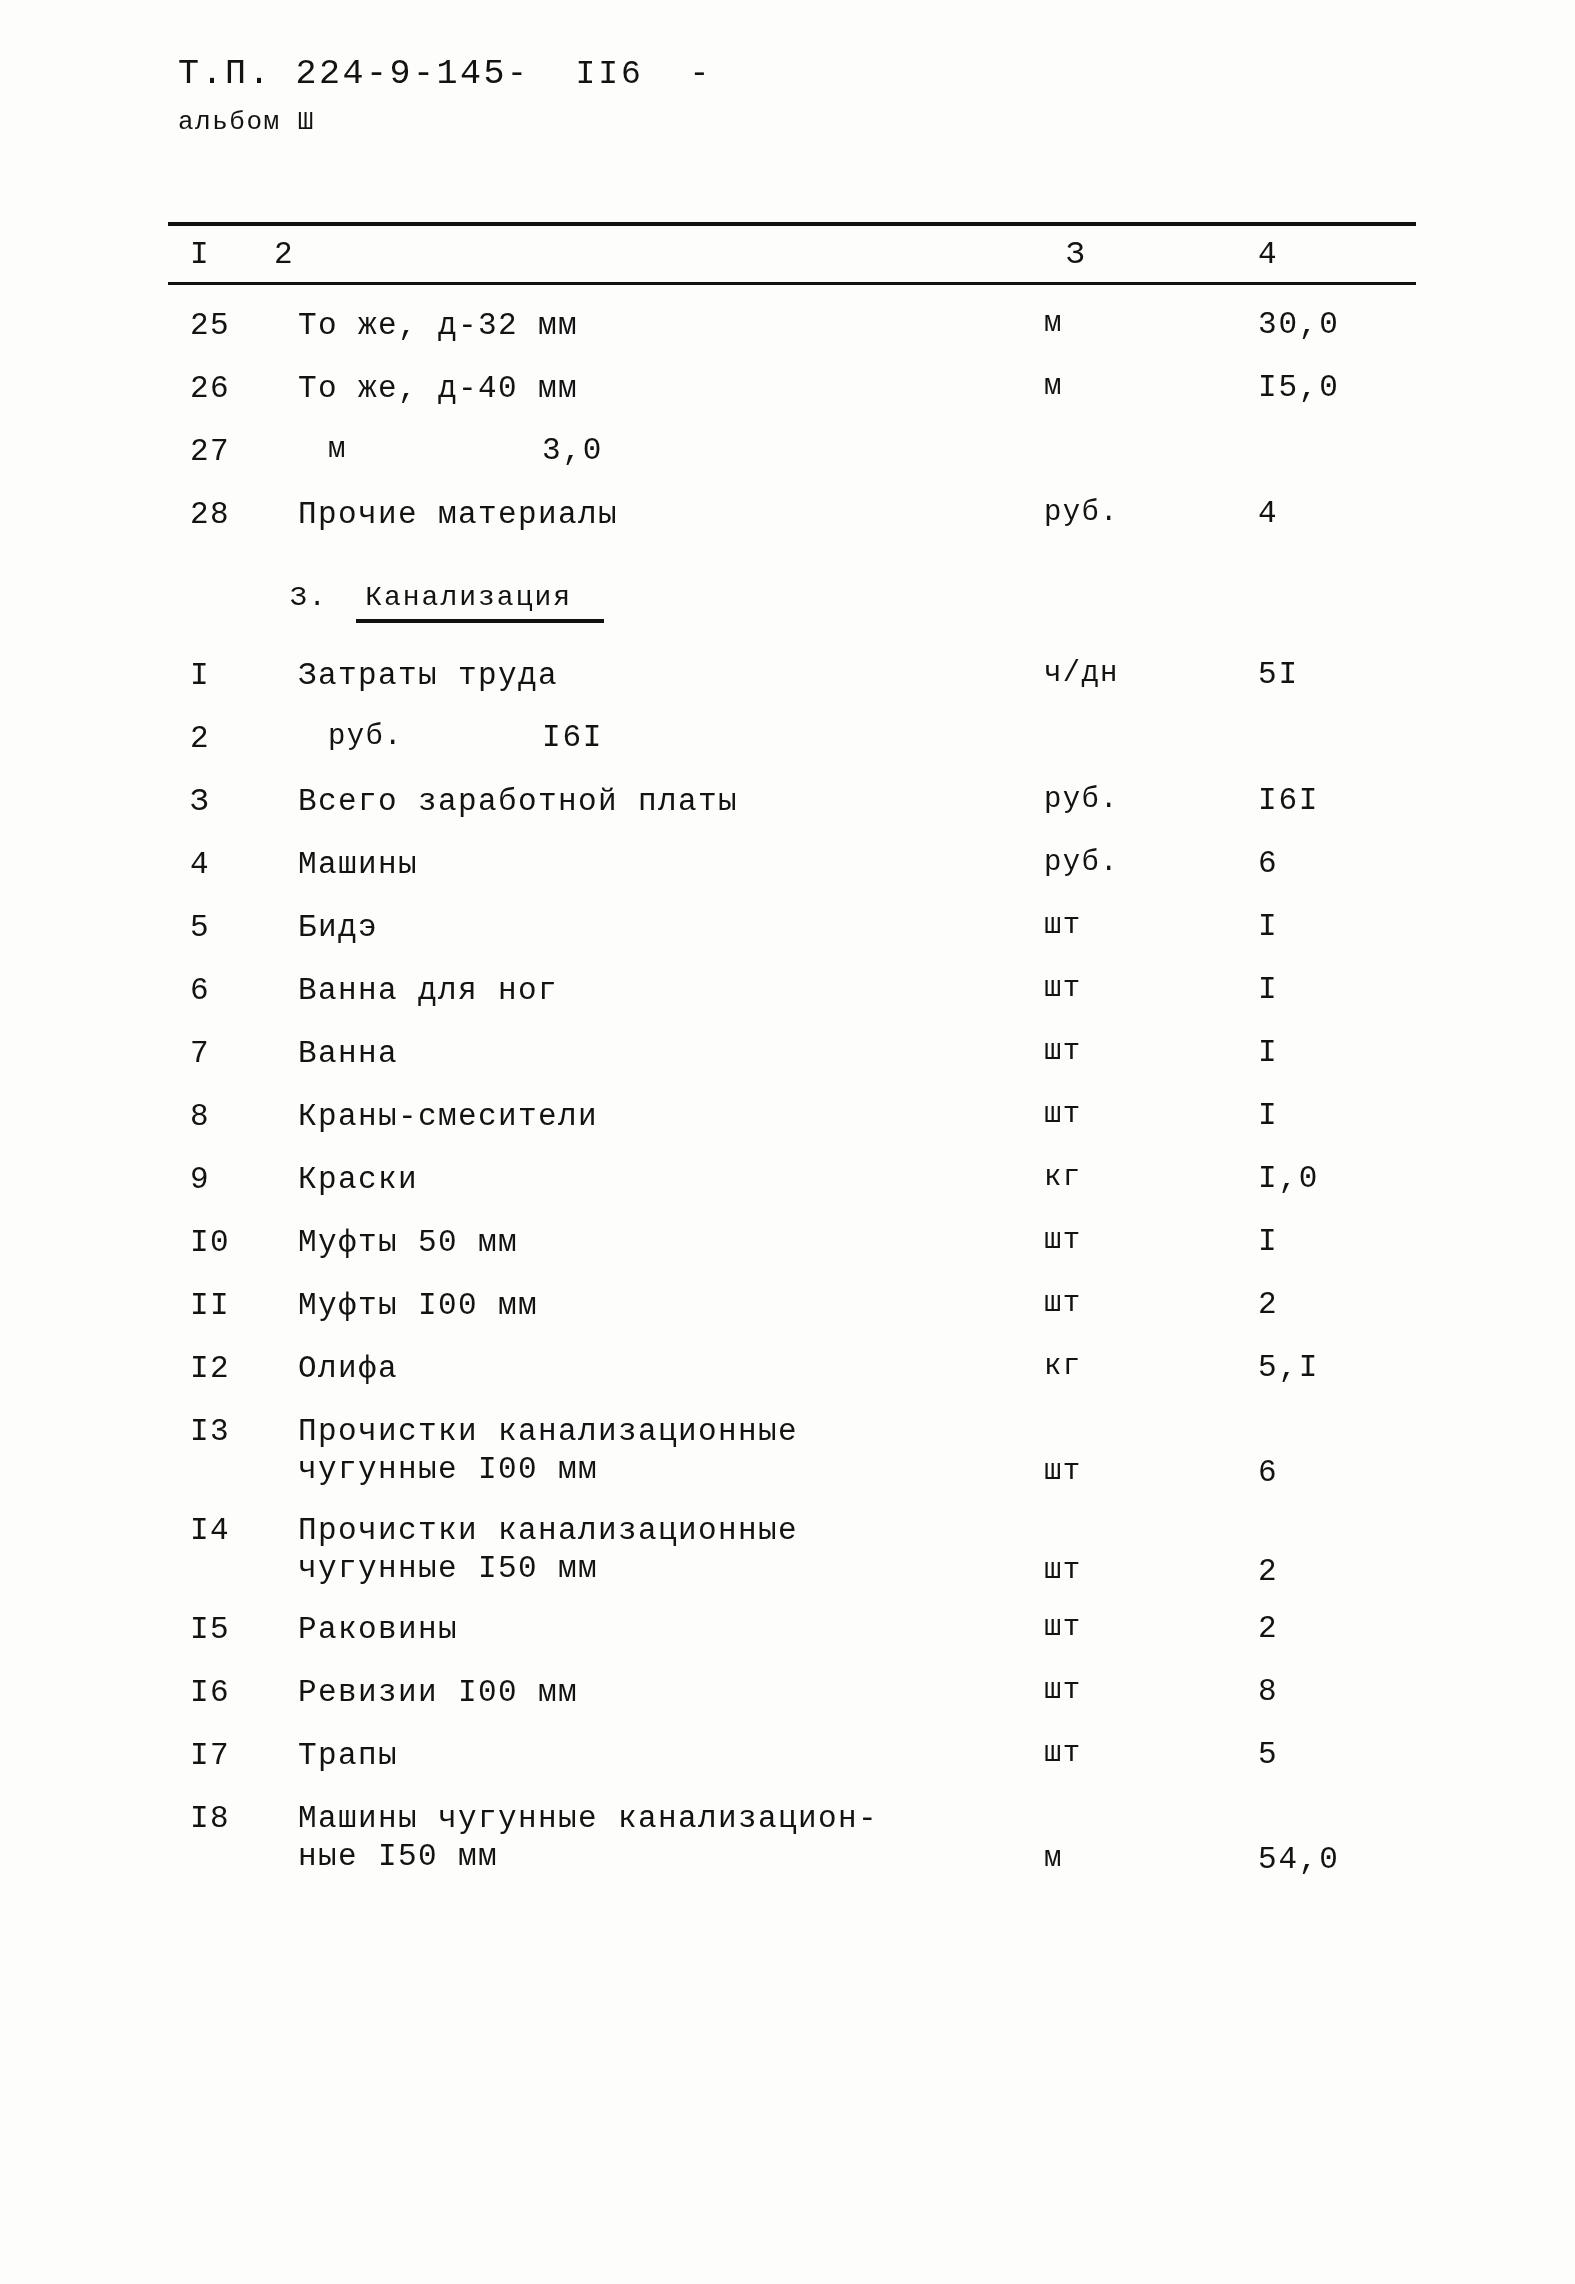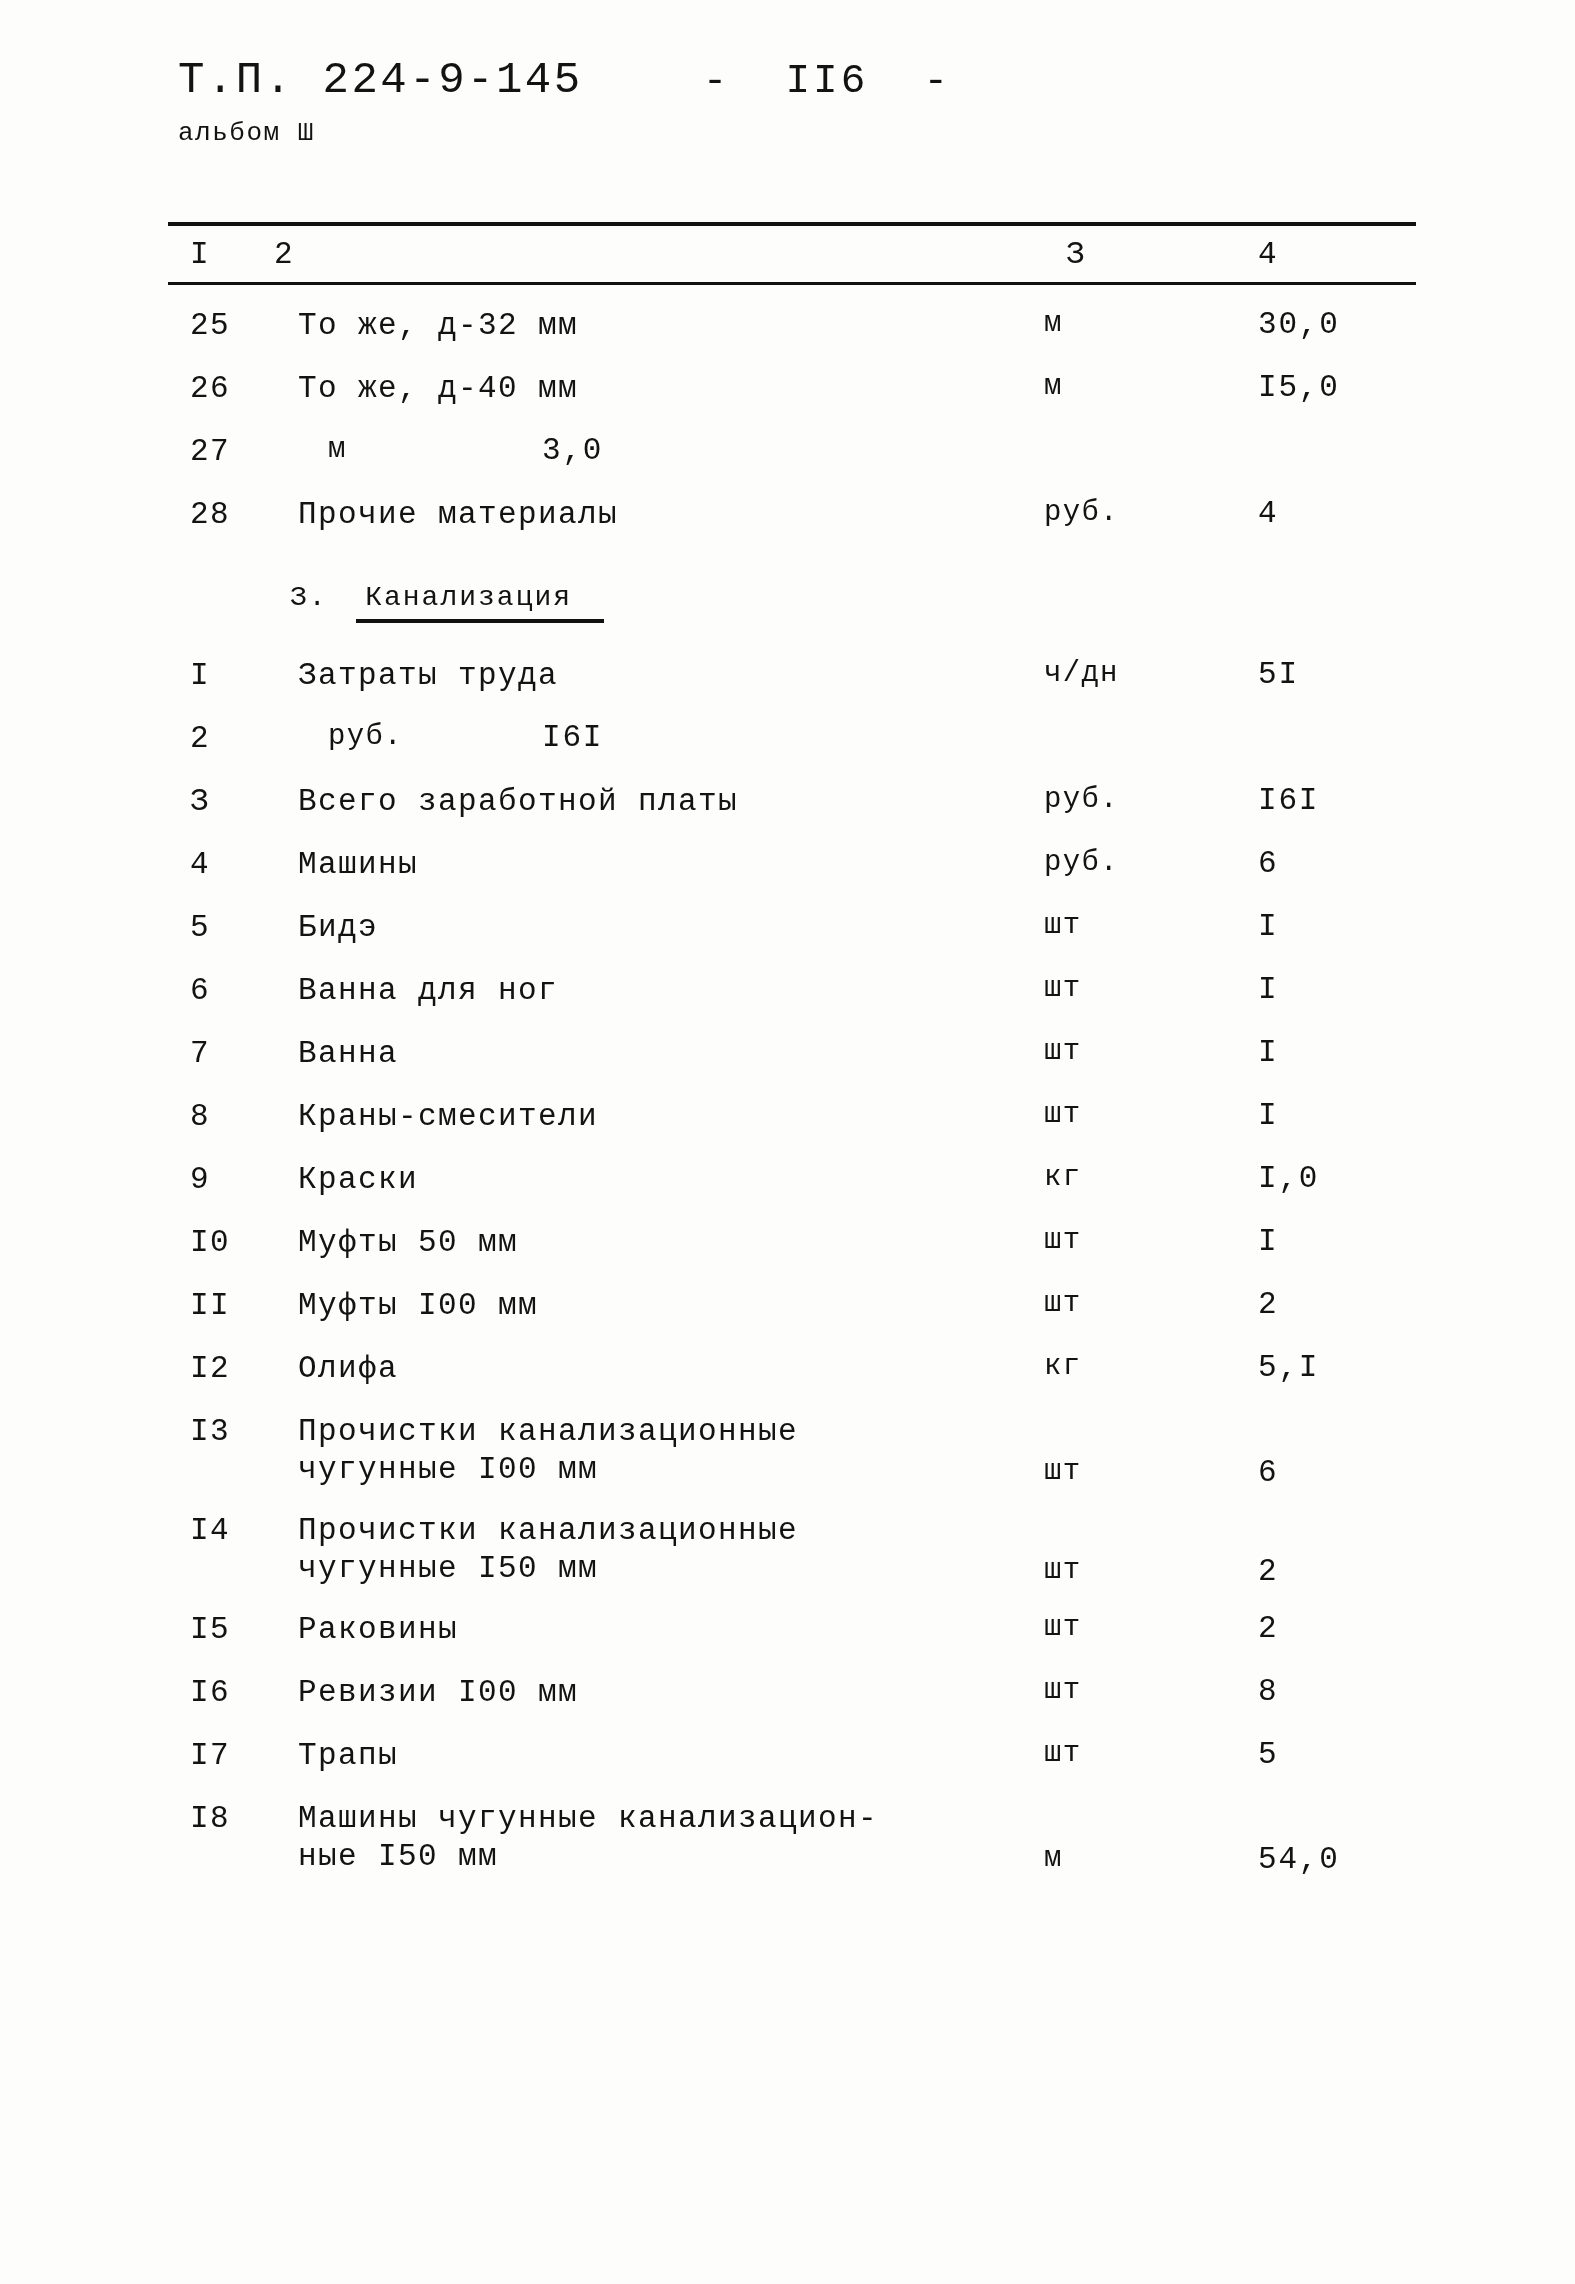--- a/index.html
+++ b/index.html
@@ -30,27 +30,26 @@
     left: 178px;
     top: 52px;
     width: 1200px;
     line-height: 1.30;
   }
   .doc-header .line1 {
     display: flex;
     align-items: baseline;
   }
   .doc-code {
-    font-size: 44px;
+    font-size: 35px;
     letter-spacing: 2.5px;
     white-space: pre;
   }
   .page-number {
-    margin-left: 120px;
-    font-size: 41px;
+    font-size: 33px;
     letter-spacing: 3px;
     white-space: pre;
   }
   .album {
     font-size: 26px;
     letter-spacing: 1.5px;
     margin-top: 8px;
     white-space: pre;
   }
 

